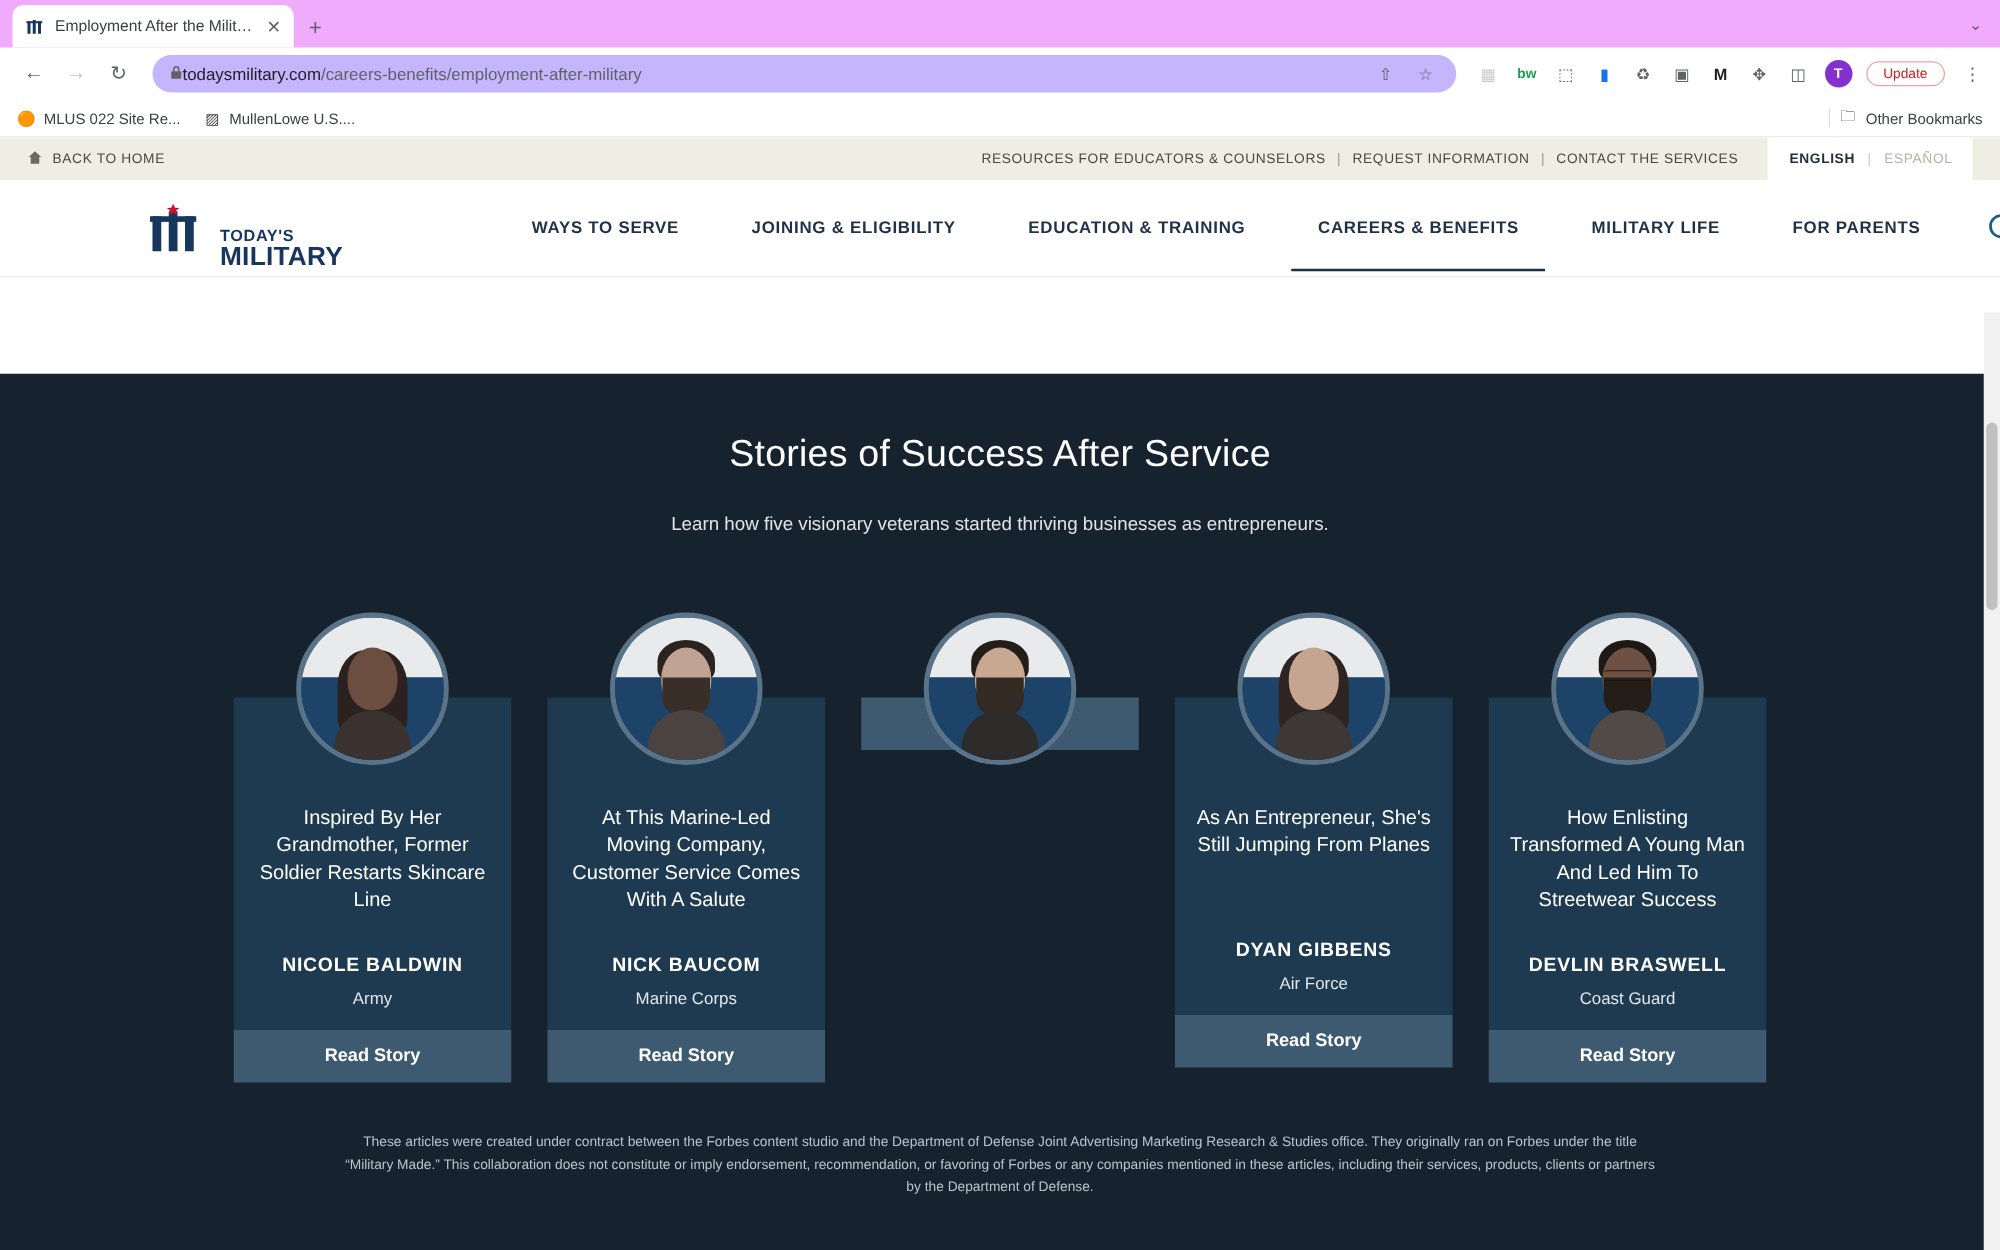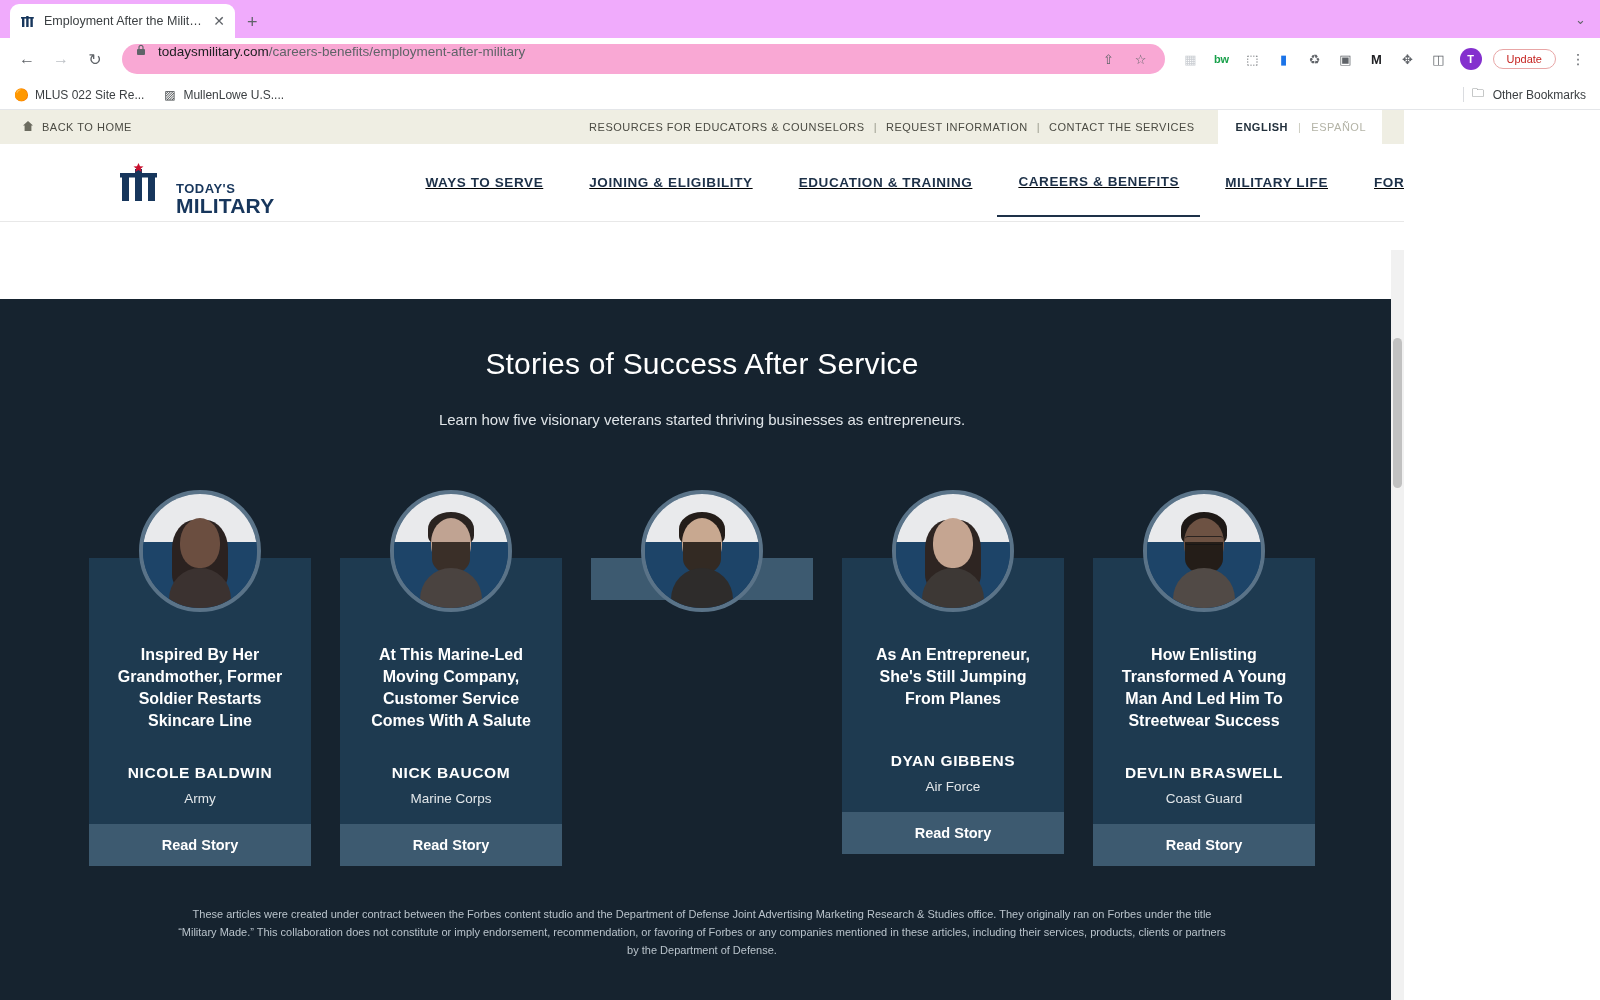--- a/index.html
+++ b/index.html
@@ -45,22 +45,22 @@
   .toolbar {
     height: 42px; background: #ffffff;
     display: flex; align-items: center; padding: 0 12px; gap: 4px;
   }
   .nav-btn {
     width: 30px; height: 30px; display: flex; align-items: center; justify-content: center;
     color: #5f6368; font-size: 16px; border-radius: 50%; cursor: pointer;
   }
   .nav-btn.disabled { color: #bdc1c6; }
   .omnibox {
-    flex: 1; height: 30px; background: #f9a8d4; border-radius: 15px;
-    display: flex; padding: 0 14px; gap: 12px;
+    flex: 1; height: 30px; background: #c4b5fd; border-radius: 15px;
+    display: flex; align-items: center; padding: 0 14px; gap: 0;
     margin: 0 8px; max-width: 1090px;
   }
   .lock-icon { font-size: 11px; color: #5f6368; }
   .url-text { font-size: 13.5px; color: #5f6368; white-space: nowrap; }
   .url-text b { color: #202124; font-weight: 400; }
   .omnibox-actions { margin-left: auto; display: flex; gap: 12px; align-items: center; }
   .ext-row { display: flex; align-items: center; gap: 11px; padding-left: 4px; }
   .ext-icon {
     width: 20px; height: 20px; display: flex; align-items: center; justify-content: center;
     font-size: 13px; color: #5f6368; cursor: pointer;
@@ -81,21 +81,21 @@
     padding: 0 14px; gap: 18px; font-size: 12px; color: #3c4043;
     border-bottom: 1px solid #e4e6e9;
   }
   .bm { display: flex; align-items: center; gap: 6px; cursor: pointer; white-space: nowrap;}
   .bm-ico { width: 15px; height: 15px; display:flex; align-items:center; justify-content:center; font-size: 12px;}
   .bm-right { margin-left: auto; display: flex; align-items: center; gap: 7px; }
   .bm-divider { width:1px; height:15px; background:#dadce0; }
 
   
   .viewport {
-    position: relative; width: 1404px; height: 890px;
+    position: relative; width: 1600px; height: 890px;
     background: #fff; overflow: hidden;
   }
 
   .utility-bar {
     height: 34px; background: #efeee3;
     display: flex; align-items: center; padding: 0 22px;
     font-size: 11px; letter-spacing: 0.5px; color: #4a4a42;
     font-family: "Liberation Sans", sans-serif;
   }
   .utility-left { display: flex; align-items: center; gap: 8px; cursor: pointer; }
@@ -117,21 +117,21 @@
   }
   .logo { display: flex; align-items: center; gap: 10px; margin-left: 80px; cursor: pointer; }
   .logo-mark { position: relative; width: 46px; height: 40px; }
   .logo-text { line-height: 1.0; margin-top: 32px; }
   .logo-top {
     font-size: 13px; font-weight: 800; color: #17365c; letter-spacing: 0.5px;
   }
   .logo-bottom {
     font-size: 21px; font-weight: 900; color: #17365c; letter-spacing: 0.2px;
   }
-  .main-nav { display: flex; align-items: center; gap: 4px; margin-left: 130px; text-decoration: underline; }
+  .main-nav { display: flex; gap: 16px; margin-left: 130px; }
   .nav-item {
     font-size: 13.5px; font-weight: 700; letter-spacing: 0.6px; color: #1e3148;
     padding: 26px 21px; cursor: pointer; white-space: nowrap;
   }
   .nav-item.active { border-bottom: 2px solid #1e3148; }
   .search-btn {
     margin-left: 32px; cursor: pointer; display: flex; align-items: center;
   }
 
   .white-gap { height: 77px; background: #ffffff; }
@@ -190,21 +190,21 @@
     position: absolute; left: 50%; transform: translateX(-50%); top: 24px;
     width: 38px; height: 9px; border-radius: 3px;
     border: 1.6px solid rgba(20,20,20,.75); border-left: none; border-right: none;
   }
 
   .card-body {
     background: #1e3a50; padding: 86px 16px 0 16px; min-height: 254px;
     display: flex; flex-direction: column; align-items: center;
   }
   .card-title {
-    color: #ffffff; font-size: 16px; font-weight: 700; text-align: center;
+    color: #ffffff; font-size: 16px; font-weight: 400; text-align: center;
     line-height: 1.38;
   }
   .card-name {
     color: #ffffff; font-size: 15.5px; font-weight: 700; letter-spacing: 0.6px;
     margin-top: auto; padding-top: 32px; text-align: center;
   }
   .card-branch {
     color: #e2e7ea; font-size: 13.5px; margin-top: 9px; text-align: center;
     padding-bottom: 18px;
   }

